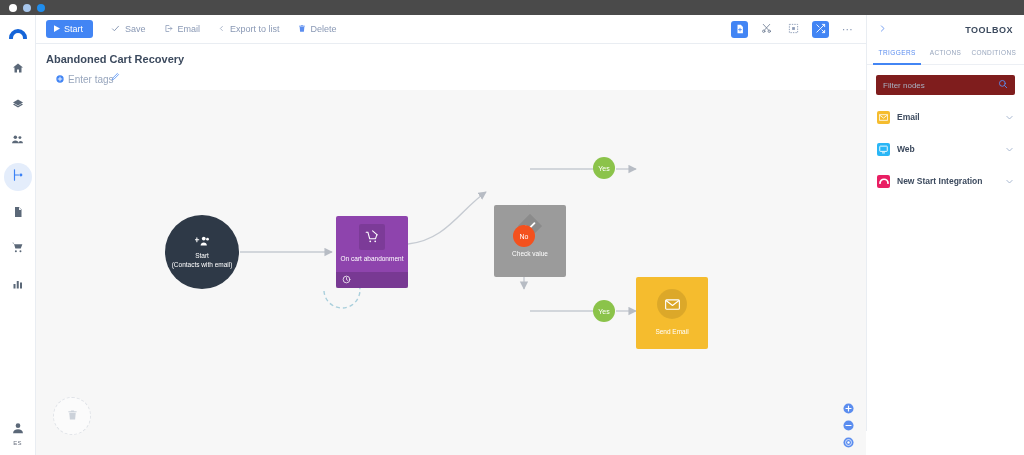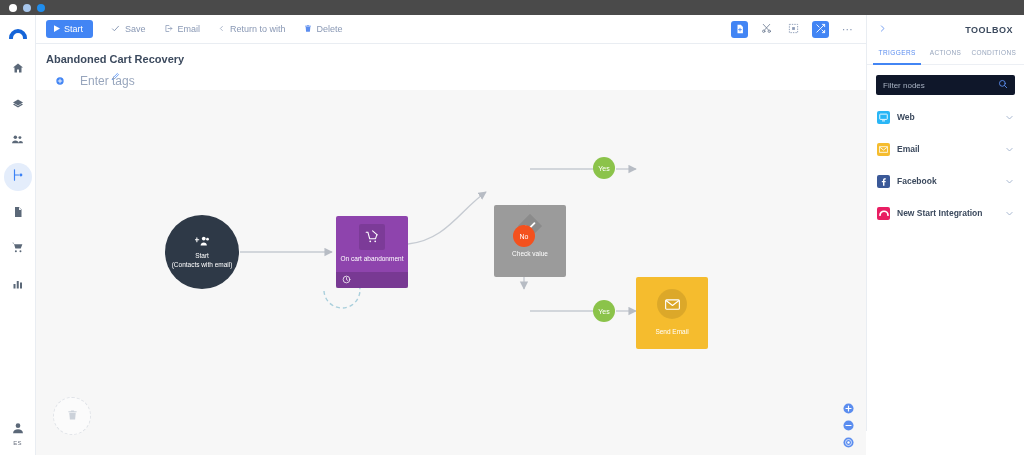--- a/index.html
+++ b/index.html
@@ -66,22 +66,22 @@
   }
   .icon-btn.primary { background: #4285f4; }
   .icon-btn .dots { color: #8a99b5; font-size: 11px; letter-spacing: .5px; line-height: 1; }
   .page-title {
     position: absolute; left: 10px; top: 9px;
     font-size: 11px; font-weight: bold; color: #3c4a5e;
     display: flex; align-items: center; gap: 6px; flex-direction: column;
   }
   .tags-row {
     position: absolute; left: 20px; top: 30px;
-    display: flex; gap: 16px;
-    font-size: 12px; color: #98a6bd; cursor: pointer;
+    display: flex; gap: 4px;
+    font-size: 10px; color: #98a6bd; cursor: pointer;
   }
 
   
   .canvas {
     position: absolute; top: 44px; left: 36px; width: 830px; height: 411px;
     background: #f7f7f7; overflow: hidden;
   }
   .canvas-head {
     position: absolute; top: 0; left: 0; width: 830px; height: 46px;
     background: #ffffff;
@@ -162,21 +162,21 @@
   .tb-tabs {
     display: flex; border-bottom: 1px solid #eceff4; padding: 0 6px;
   }
   .tb-tab {
     flex: 1; text-align: center; font-size: 6.5px; letter-spacing: .4px;
     color: #98a6bd; padding: 5px 0 7px; cursor: pointer;
     border-bottom: 2px solid transparent; margin-bottom: -1px;
   }
   .tb-tab.active { color: #5b8def; border-bottom-color: #4285f4; }
   .tb-search {
-    margin: 10px 9px 4px; height: 20px; background: #0f172a;
+    margin: 10px 9px 4px; height: 20px; background: #7f1d1d;
     border-radius: 2px; display: flex; align-items: center;
     padding: 0 7px; font-size: 8px; color: #a7b1c2;
   }
   .tb-search .sicon { margin-left: auto; }
   .tb-list { margin-top: 6px; }
   .tb-row {
     display: flex; align-items: center; gap: 7px;
     padding: 7px 10px; cursor: pointer;
   }
   .tb-row .rlabel { font-size: 8.5px; font-weight: bold; color: #3c4a5e; }
@@ -302,21 +302,21 @@
           </svg>
       </span>
       <span>Email</span>
     </div>
     <div class="tb-action">
       <span>
         <svg width="7" height="9" viewBox="0 0 24 24" fill="none" stroke="#8a99b5" stroke-width="2.4" stroke-linecap="round" stroke-linejoin="round">
             <path d="M15 5L8 12l7 7"></path>
           </svg>
       </span>
-      <span>Return to with</span>
+      <span>Export to list</span>
     </div>
     <div class="tb-action">
       <span>
         <svg width="8" height="9" viewBox="0 0 24 24" fill="#5b8def">
             <path d="M9 2h6l1 2h5v2H3V4h5z"></path>
             <path d="M5 7h14l-1.3 15H6.3z"></path>
           </svg>
       </span>
       <span>Delete</span>
     </div>
@@ -533,63 +533,50 @@
             <circle cx="10.5" cy="10.5" r="7"></circle>
             <path d="M15.8 15.8L21 21"></path>
           </svg>
       </span>
     </div>
 
     <div class="tb-list">
 
 
       <div class="tb-row">
+        <span class="cat-ico" style="background:#f5bc2e">
+          <svg width="9" height="7" viewBox="0 0 24 17" fill="none" stroke="#fff" stroke-width="2.2" stroke-linejoin="round">
+              <rect x="1" y="1" width="22" height="15"></rect>
+              <path d="M1.6 2L12 10 22.4 2"></path>
+            </svg>
+        </span>
+        <span class="rlabel">Email</span>
+        <span class="rchev">
+          <svg width="9" height="9" viewBox="0 0 24 24" fill="none" stroke="#9fb0cc" stroke-width="2.4" stroke-linecap="round" stroke-linejoin="round">
+              <path d="M5 9l7 7 7-7"></path>
+            </svg>
+        </span>
+      </div>
+
+      <div class="tb-row">
         <span class="cat-ico" style="background:#29b6f6">
           <svg width="9" height="9" viewBox="0 0 24 24" fill="none" stroke="#fff" stroke-width="2.4">
               <rect x="2" y="3" width="20" height="14" rx="1.5"></rect>
               <path d="M8 21h8"></path>
             </svg>
         </span>
         <span class="rlabel">Web</span>
         <span class="rchev">
           <svg width="9" height="9" viewBox="0 0 24 24" fill="none" stroke="#9fb0cc" stroke-width="2.4" stroke-linecap="round" stroke-linejoin="round">
               <path d="M5 9l7 7 7-7"></path>
             </svg>
         </span>
       </div>
 
-      <div class="tb-row">
-        <span class="cat-ico" style="background:#f5bc2e">
-          <svg width="9" height="7" viewBox="0 0 24 17" fill="none" stroke="#fff" stroke-width="2.2" stroke-linejoin="round">
-              <rect x="1" y="1" width="22" height="15"></rect>
-              <path d="M1.6 2L12 10 22.4 2"></path>
-            </svg>
-        </span>
-        <span class="rlabel">Email</span>
-        <span class="rchev">
-          <svg width="9" height="9" viewBox="0 0 24 24" fill="none" stroke="#9fb0cc" stroke-width="2.4" stroke-linecap="round" stroke-linejoin="round">
-              <path d="M5 9l7 7 7-7"></path>
-            </svg>
-        </span>
-      </div>
-
-
-      <div class="tb-row">
-        <span class="cat-ico" style="background:#3b5998">
-          <svg width="9" height="9" viewBox="0 0 24 24" fill="#fff">
-              <path d="M14.5 23v-9h3l.5-3.6h-3.5V8.1c0-1 .3-1.7 1.8-1.7h1.9V3.2c-.3 0-1.5-.1-2.8-.1-2.8 0-4.7 1.7-4.7 4.8v2.5H7.5V14h3.2v9z"></path>
-            </svg>
-        </span>
-        <span class="rlabel">Facebook</span>
-        <span class="rchev">
-          <svg width="9" height="9" viewBox="0 0 24 24" fill="none" stroke="#9fb0cc" stroke-width="2.4" stroke-linecap="round" stroke-linejoin="round">
-              <path d="M5 9l7 7 7-7"></path>
-            </svg>
-        </span>
-      </div>
+
 
       <div class="tb-row">
         <span class="cat-ico" style="background:#e91e63">
           <svg width="10" height="8" viewBox="0 0 20 12">
               <path d="M2 10.5 A7.2 7.2 0 0 1 18 10.5" fill="none" stroke="#fff" stroke-width="3.4" stroke-linecap="round"></path>
             </svg>
         </span>
         <span class="rlabel">New Start Integration</span>
         <span class="rchev">
           <svg width="9" height="9" viewBox="0 0 24 24" fill="none" stroke="#9fb0cc" stroke-width="2.4" stroke-linecap="round" stroke-linejoin="round">

